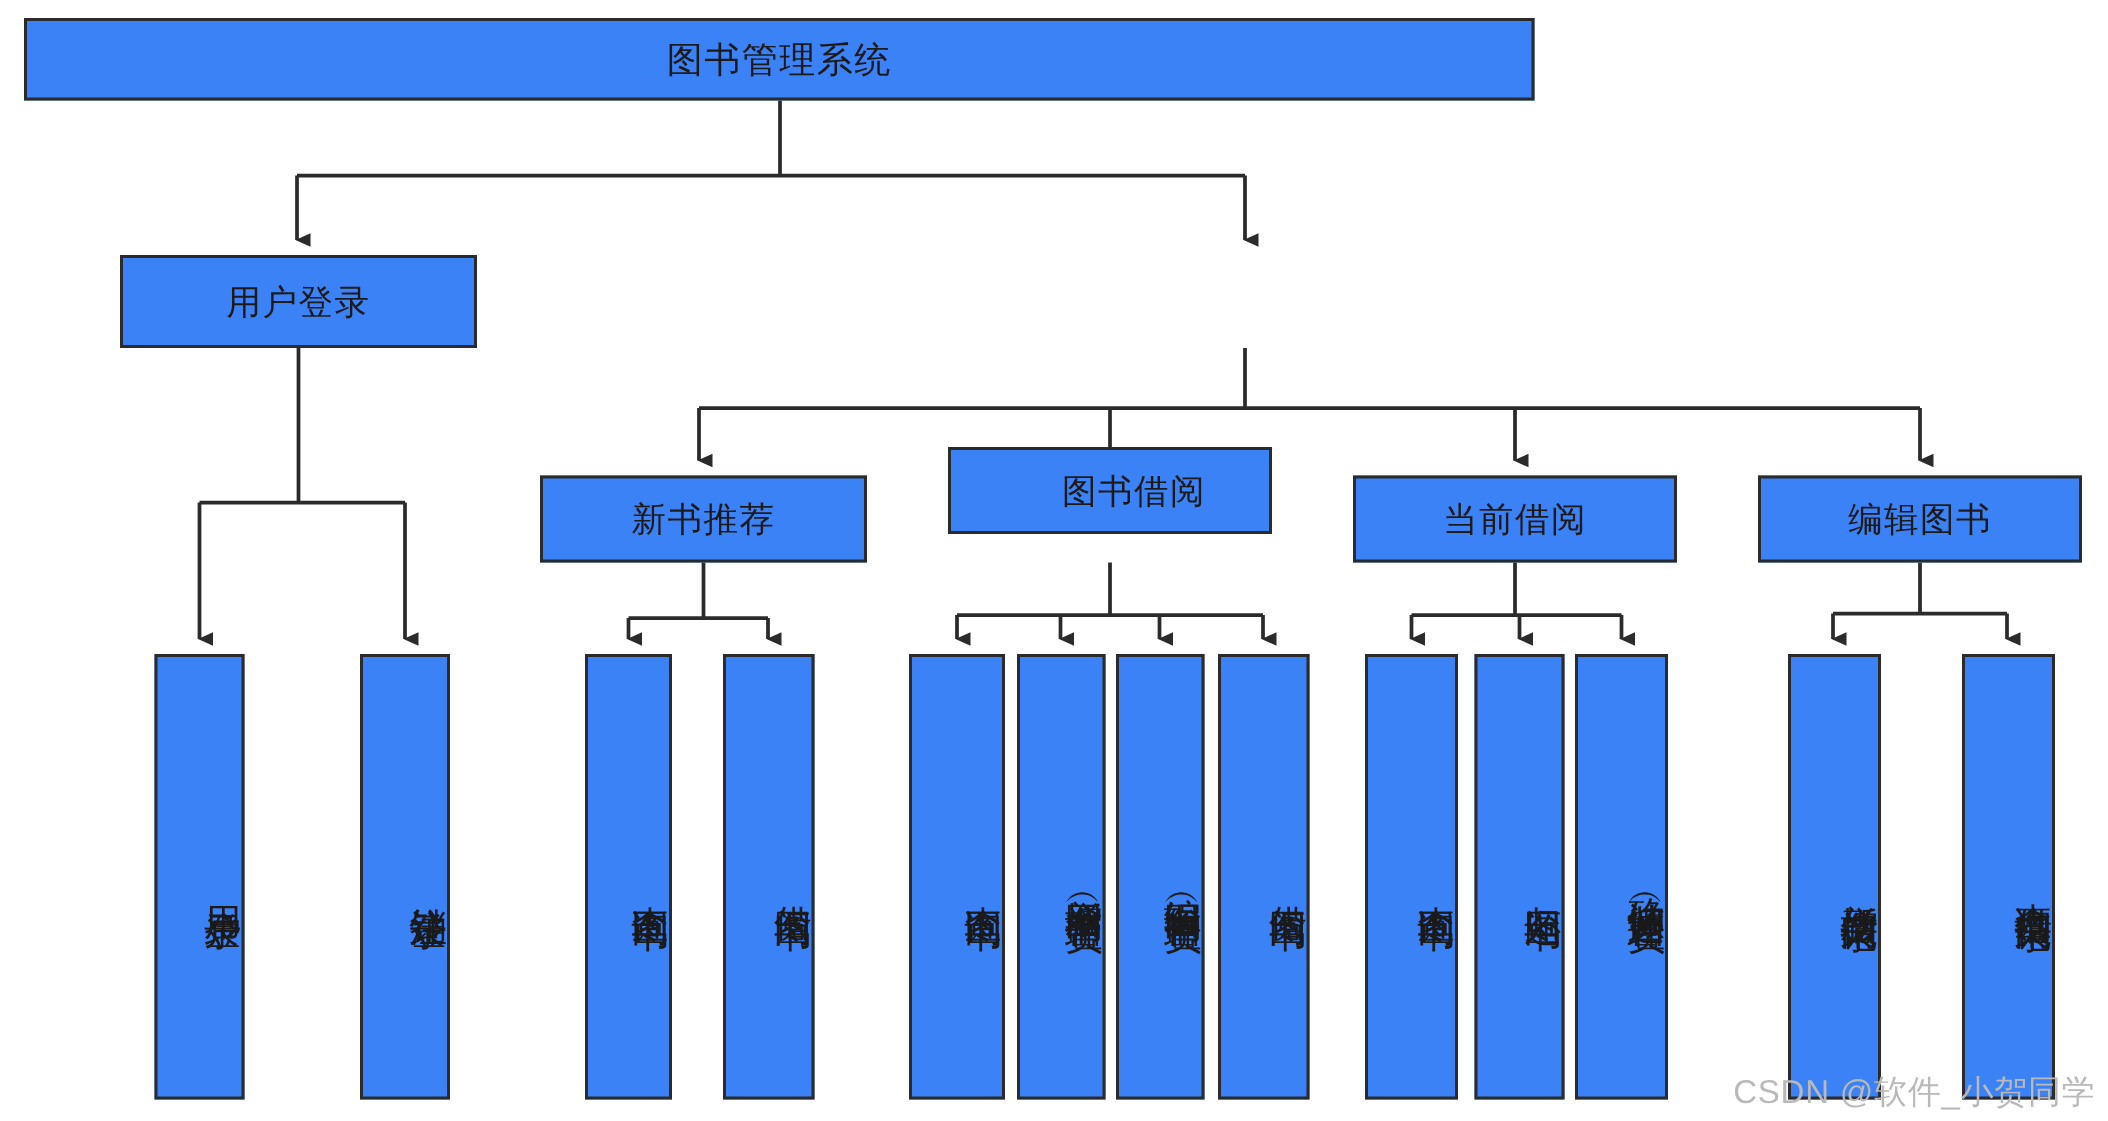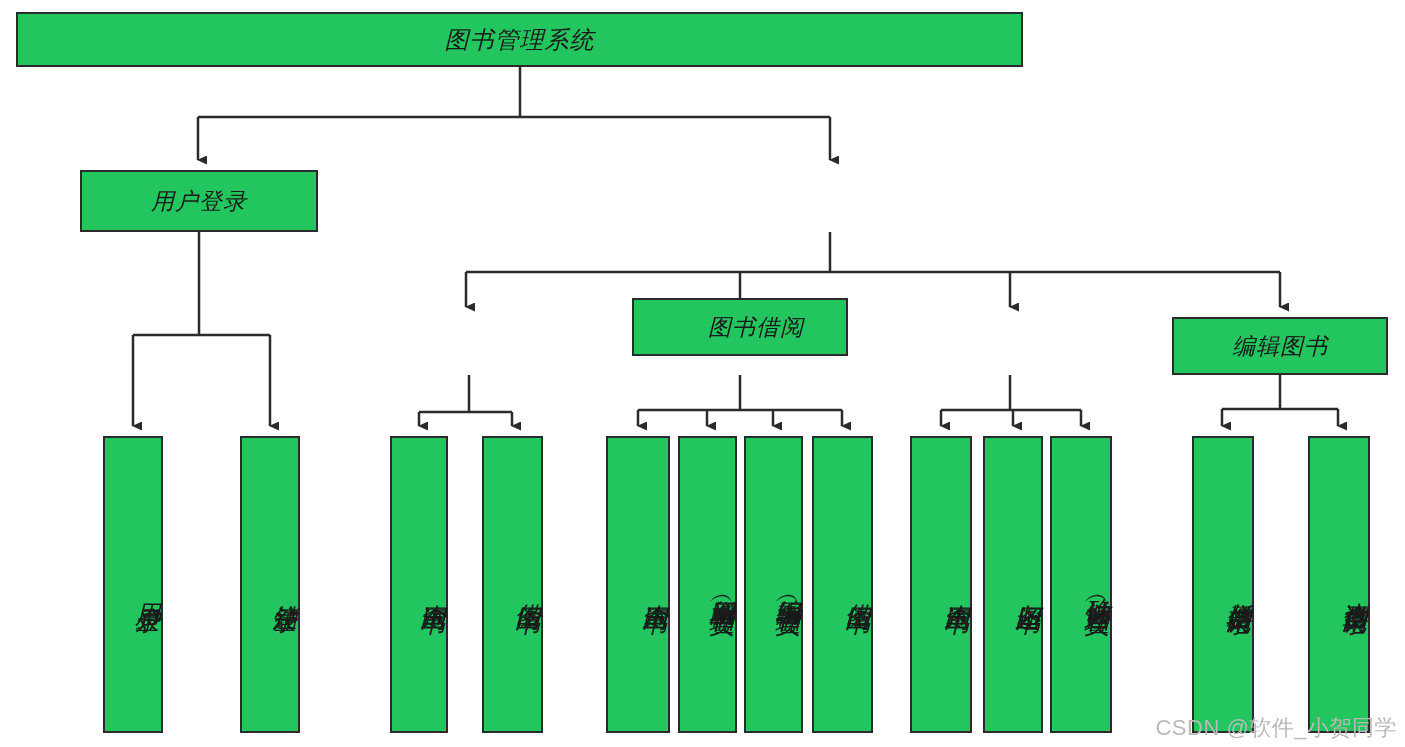--- a/index.html
+++ b/index.html
@@ -20,26 +20,25 @@
     left: 0;
     top: 0;
     width: 1405px;
     height: 747px;
     pointer-events: none;
   }
   .node {
     position: absolute;
     box-sizing: border-box;
     border: 2.5px solid #2b2b2b;
-    background: #22c55e;
+    background: #3b82f6;
     display: flex;
     align-items: center;
     justify-content: center;
     color: #1a1a1a;
-    font-style: italic;
   }
   .node.h {
     font-size: 23px;
     letter-spacing: 1px;
     white-space: nowrap;
   }
   .node.root {
     font-size: 24px;
   }
   .node.v {
@@ -121,23 +120,25 @@
       <path d="M1222,409 L1222,426" marker-end="url(#arrow)"></path>
       <path d="M1338,409 L1338,426" marker-end="url(#arrow)"></path>
     </g>
   </svg>
 
   <div class="node h root" style="left:16px; top:12px; width:1007px; height:55px;">图书管理系统</div>
 
   <div class="node h" style="left:80px; top:170px; width:238px; height:62px;">用户登录</div>
 
 
+  <div class="node h" style="left:360px; top:317px; width:218px; height:58px;">新书推荐</div>
 
   <div class="node h" style="left:632px; top:298px; width:216px; height:58px;padding-left:32px;">图书借阅</div>
 
+  <div class="node h" style="left:902px; top:317px; width:216px; height:58px;">当前借阅</div>
 
   <div class="node h" style="left:1172px; top:317px; width:216px; height:58px;">编辑图书</div>
 
   <div class="node v" style="left:103px; top:436px; width:60px; height:297px;">
     <span>用户登录</span>
   </div>
   <div class="node v" style="left:240px; top:436px; width:60px; height:297px;">
     <span>注销登录</span>
   </div>
 

